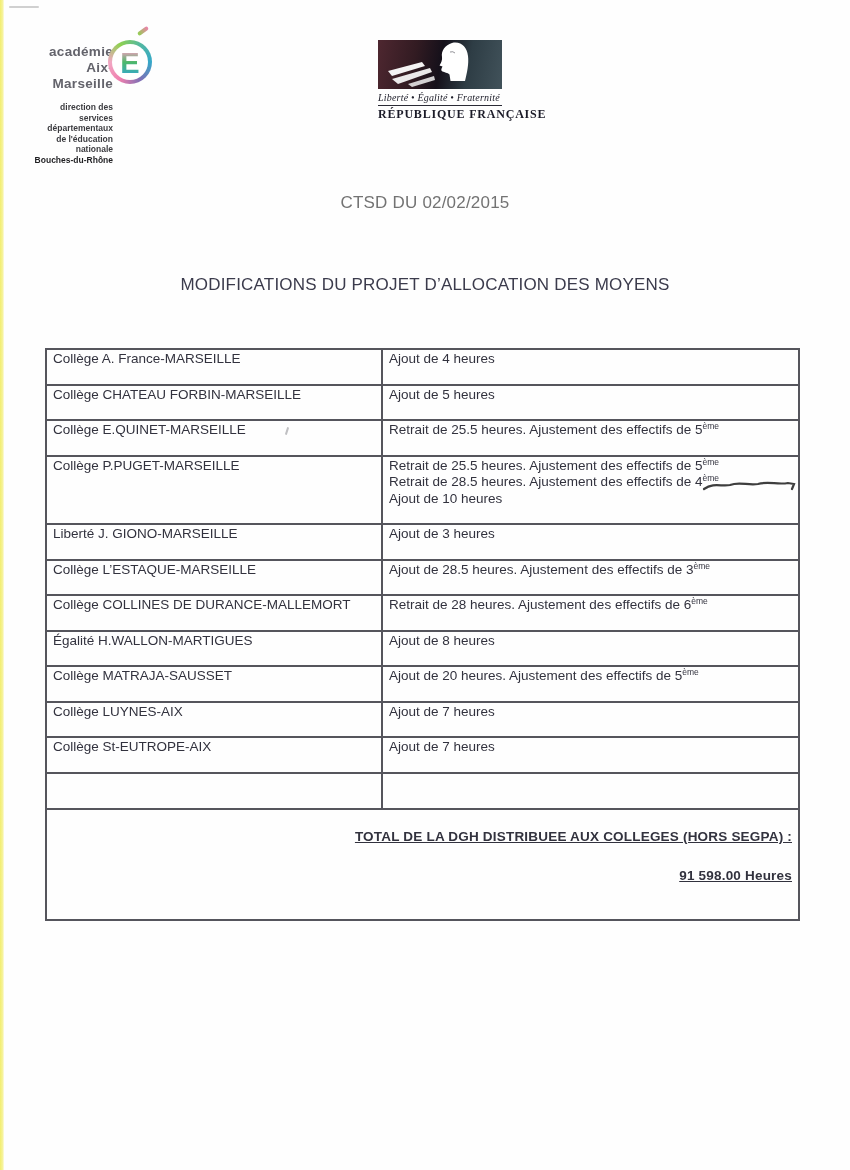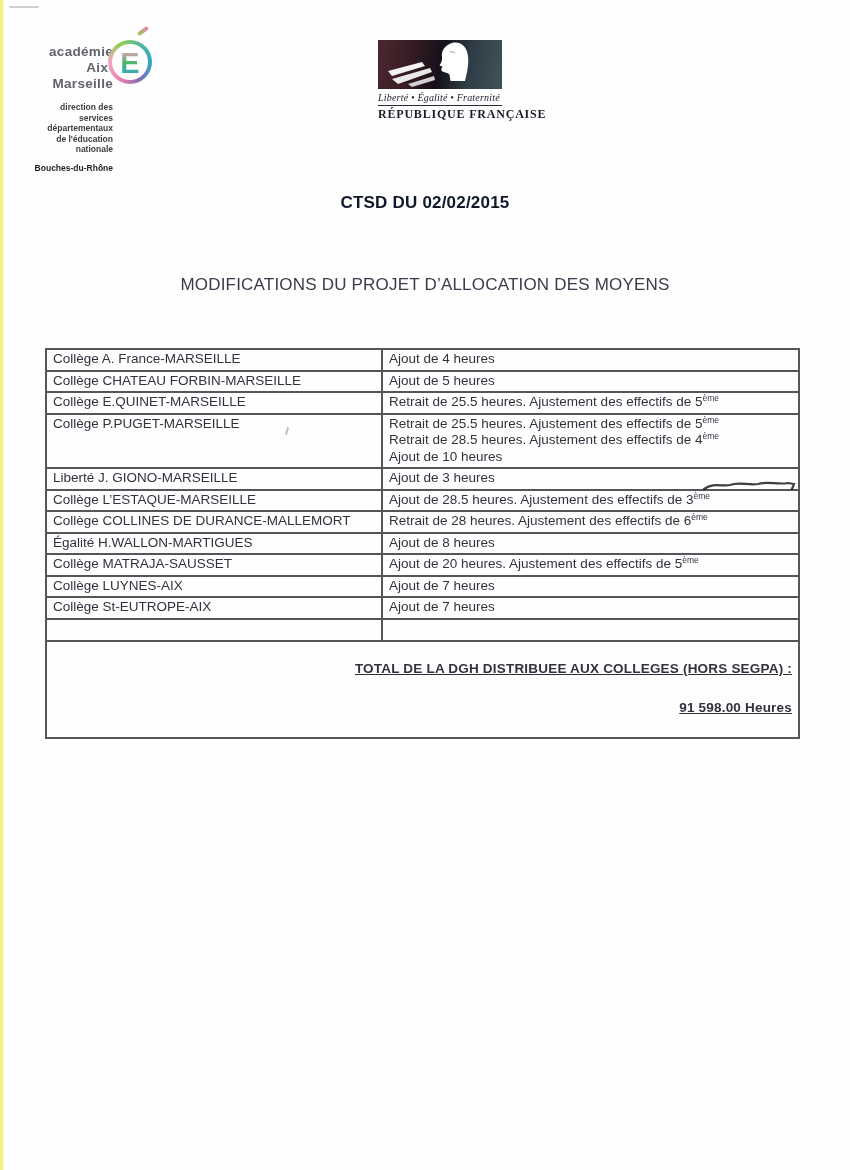--- a/index.html
+++ b/index.html
@@ -20,21 +20,21 @@
   .top-edge-smudge{
     position:absolute;left:9px;top:6px;width:30px;height:2px;
     background:#9a9a9a;opacity:.45;border-radius:2px;
   }
   
   .academie-logo{position:absolute;left:28px;top:44px;width:130px;}
   .acad-name{width:85px;text-align:right;color:#63636b;font-weight:700;
     font-size:13.5px;line-height:16px;letter-spacing:.3px;}
   .acad-services{width:85px;text-align:right;margin-top:10px;
     font-size:8.5px;line-height:10.5px;color:#3c3c40;font-weight:600;}
-  .acad-services .bold-line{font-weight:800;color:#1f1f22;margin-top:8px;}
+  .acad-services .bold-line{font-weight:800;color:#1f1f22;}
   .acad-circle{
     position:absolute;left:80px;top:-4px;width:44px;height:44px;border-radius:50%;
     background:conic-gradient(from 210deg,#ef7fae,#f2a7c3,#8fd14f,#53b8a0,#35a8c9,#7f6fb5,#ef7fae);
   }
   .acad-circle::before{content:'';position:absolute;inset:4px;border-radius:50%;background:#fff;}
   .acad-letter{
     position:absolute;left:0;top:1px;width:44px;height:44px;z-index:2;
     display:flex;align-items:center;justify-content:center;
     font-size:29px;font-weight:800;
     background:linear-gradient(180deg,#ef7fae 0%,#f0a0bf 22%,#4db86a 48%,#35a8c9 78%,#7f6fb5 100%);
@@ -56,34 +56,34 @@
     font-size:10px;color:#22222e;letter-spacing:.2px;white-space:nowrap;
   }
   .rf-rule{border:0;border-top:1.5px solid #2a2a35;margin:2px 0 1px;}
   .rf-name{
     font-family:"Liberation Serif", serif;font-weight:700;font-size:12px;
     color:#1b1b28;letter-spacing:.8px;white-space:nowrap;
   }
   
   .doc-title{
     position:absolute;left:0;top:193px;width:100%;text-align:center;
-    font-size:17px;font-weight:700;color:#0f172a;letter-spacing:.2px;
+    font-size:17px;font-weight:400;color:#737373;letter-spacing:.2px;
   }
   .doc-subtitle{
     position:absolute;left:0;top:275px;width:100%;text-align:center;
     font-size:17px;font-weight:400;color:#3b3b4c;letter-spacing:.2px;
   }
   
   .main-table{
     position:absolute;left:45px;top:348px;width:755px;
     border-collapse:collapse;table-layout:fixed;
   }
   .main-table td{
     border:2px solid #55555c;
-    padding:1px 6px 2px 6px;
+    padding:1px 6px 16px 6px;
     font-size:13.5px;line-height:16.5px;
     vertical-align:top;color:#32323e;
   }
   .col-college{width:322px;}
   .empty-row td{height:17px;}
   .modification-line sup{font-size:8.5px;line-height:0;vertical-align:super;}
   .total-cell{
     height:92px;text-align:right;vertical-align:middle !important;
     font-weight:700;font-size:14px;color:#2e2e3a;letter-spacing:.2px;text-decoration:underline;
   }

